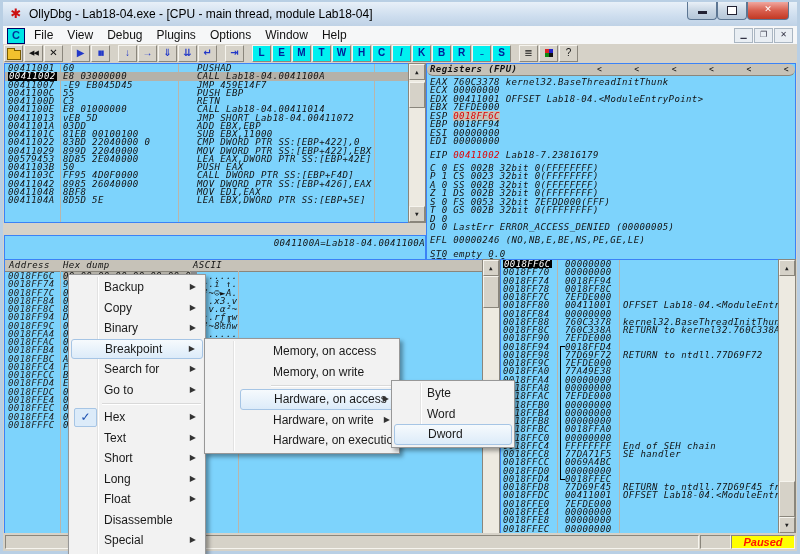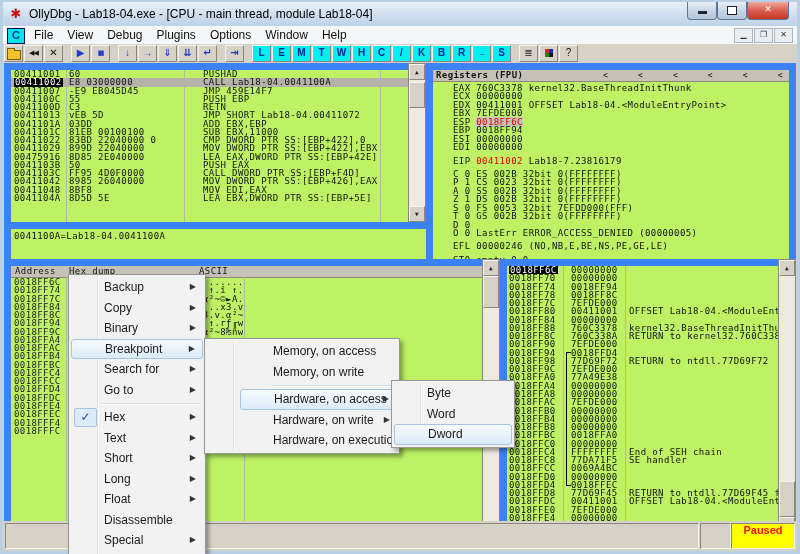--- a/index.html
+++ b/index.html
@@ -36,46 +36,46 @@
   .tbtn.small{font-size:7px;letter-spacing:-1px;}
   .tbtn.tiny{font-size:7px;letter-spacing:-1px;}
   .tbgap{display:inline-block;width:7px;height:1px;}
   .i-folder{display:inline-block;width:12px;height:8px;margin-top:4px;background:#f2c12e;border:1px solid #7a5c00;position:relative;}
   .i-folder:before{content:"";position:absolute;left:-1px;top:-3px;width:6px;height:2px;background:#f2c12e;border:1px solid #7a5c00;border-bottom:none;}
   .i-tiles{display:inline-block;width:8px;height:8px;margin-top:3px;background-image:linear-gradient(#d22,#d22),linear-gradient(#22c,#22c),linear-gradient(#181,#181),linear-gradient(#111,#111);
            background-size:4px 4px;background-position:0 0,4px 0,0 4px,4px 4px;background-repeat:no-repeat;}
   
   #client{left:3px;right:3px;top:63px;height:470px;background:#d6d2c8;font-family:"DejaVu Sans Mono",monospace;
           font-size:9px;letter-spacing:0.4px;color:#111;}
-  .pane{position:absolute;background:#bef264;border:7px solid #3b82f6;overflow:hidden;}
+  .pane{position:absolute;background:#7dd3fc;border:1px solid #3b82f6;overflow:hidden;font-style:italic;}
   .vline{position:absolute;top:0;bottom:0;width:1px;background:#b9b5aa;}
   .row{position:relative;height:8.28px;line-height:8.4px;white-space:nowrap;}
   .cell{position:absolute;top:0;white-space:nowrap;}
   #disasm{left:1px;top:0;width:404px;height:158px;}
   #disasm .c-addr{left:3px;}
   #disasm .c-bytes{left:58px;}
   #disasm .c-ins{left:192px;}
   #disasm .row.sel{background:#b5b2a9;}
   .inv{background:#000;color:#fff;padding:0 1px;}
-  #info-pane{left:1px;top:159px;width:420px;height:36px;}
+  #info-pane{left:1px;top:172px;width:420px;height:36px;text-align:right;}
   #info-pane div{padding:2px 0 0 3px;}
   
   .sb{position:absolute;background:#edeae1;border:1px solid #8a867c;}
   .sb .btn{position:absolute;left:0;right:0;height:14px;background:#d6d2c8;border:1px solid;
            border-color:#f6f4ee #8a867c #8a867c #f6f4ee;text-align:center;font-size:6px;line-height:13px;color:#222;}
   .sb .thumb{position:absolute;left:0;right:0;background:#d6d2c8;border:1px solid;border-color:#f6f4ee #8a867c #8a867c #f6f4ee;}
   #disasm-sb{left:405px;top:0;width:16px;height:158px;}
   #dump-sb{left:479px;top:196px;width:16px;height:273px;}
   #stack-sb{right:1px;top:196px;width:16px;height:273px;}
   
   #registers{left:423px;top:0;right:1px;height:195px;}
-  #reg-header{position:relative;height:11px;background:#c6c2b8;border-bottom:1px solid #8a867c;line-height:11px;}
+  #reg-header{position:relative;height:11px;background:#c6c2b8;border-bottom:1px solid #8a867c;line-height:11px;border-radius:6px;}
   #reg-header b{position:absolute;left:3px;font-weight:bold;}
   #reg-carets{position:absolute;left:170px;right:6px;top:0;display:flex;justify-content:space-between;font-size:8px;}
-  .rline{height:8.45px;line-height:8.6px;padding-left:20px;white-space:nowrap;}
+  .rline{height:8.45px;line-height:8.6px;padding-left:3px;white-space:nowrap;}
   .rline.gap{margin-top:5px;}
   .red{color:#e00000;}
   .hlval{background:#c6c2b8;}
   
   #dump{left:1px;top:196px;width:478px;height:273px;}
   .colhdr{position:relative;height:11px;background:#c6c2b8;border-bottom:1px solid #8a867c;line-height:11px;}
   .colhdr span{position:absolute;top:0;}
   #dump .h0{left:4px;} #dump .h1{left:58px;} #dump .h2{left:188px;}
   #dump .c-addr{left:3px;color:#222;}
   #dump .c-hex{left:58px;}
@@ -86,21 +86,21 @@
   #stack{left:497px;top:196px;width:280px;height:273px;}
   #stack .c-addr{left:2px;}
   #stack .c-val{left:64px;}
   #stack .c-com{left:122px;}
   #stack .row .d1{position:absolute;left:56px;top:0;bottom:0;width:1px;background:#b9b5aa;}
   #stack .row .d2{position:absolute;left:118px;top:0;bottom:0;width:1px;background:#b9b5aa;}
   .br{position:absolute;left:59px;top:0;bottom:0;width:4px;border-left:1px solid #000;}
   .br.start{top:3px;border-top:1px solid #000;}
   .br.end{bottom:3px;border-bottom:1px solid #000;}
   
-  #statusbar{left:3px;right:3px;bottom:3px;height:30px;background:#d6d2c8;}
+  #statusbar{left:3px;right:3px;bottom:3px;height:18px;background:#d6d2c8;font-style:italic;}
   .scell{position:absolute;top:2px;bottom:2px;border:1px solid;border-color:#8a867c #f6f4ee #f6f4ee #8a867c;}
   #scell-main{left:2px;right:98px;}
   #scell-mid{right:66px;width:29px;}
   #scell-paused{right:2px;width:62px;background:#ffff00;color:#ff1200;font-weight:bold;
                 font-size:11px;text-align:center;line-height:13px;font-family:"Liberation Sans",sans-serif;}
   
   .menu{position:absolute;background:#f2f2f2;border:1px solid #979797;box-shadow:3px 3px 4px rgba(0,0,0,.35);
         padding:2px;z-index:50;font-size:12px;color:#1a1a1a;font-family:"Liberation Sans",sans-serif;letter-spacing:0;}
   .menu:before{content:"";position:absolute;left:28px;top:2px;bottom:2px;width:1px;background:#e2e2e2;box-shadow:1px 0 0 #fff;}
   .mitem{position:relative;height:20.5px;line-height:20px;padding-left:33px;white-space:nowrap;}
@@ -160,20 +160,25 @@
           <span class="cell c-addr">0041100C</span>
           <span class="cell c-bytes">55</span>
           <span class="cell c-ins">PUSH EBP</span>
         </div>
         <div class="row">
           <span class="cell c-addr">0041100D</span>
           <span class="cell c-bytes">C3</span>
           <span class="cell c-ins">RETN</span>
         </div>
         <div class="row">
+          <span class="cell c-addr">0041100E</span>
+          <span class="cell c-bytes">E8 01000000</span>
+          <span class="cell c-ins">CALL Lab18-04.00411014</span>
+        </div>
+        <div class="row">
           <span class="cell c-addr">00411013</span>
           <span class="cell c-bytes">vEB 5D</span>
           <span class="cell c-ins">JMP SHORT Lab18-04.00411072</span>
         </div>
         <div class="row">
           <span class="cell c-addr">0041101A</span>
           <span class="cell c-bytes">03DD</span>
           <span class="cell c-ins">ADD EBX,EBP</span>
         </div>
         <div class="row">
@@ -185,21 +190,21 @@
           <span class="cell c-addr">00411022</span>
           <span class="cell c-bytes">83BD 22040000 0</span>
           <span class="cell c-ins">CMP DWORD PTR SS:[EBP+422],0</span>
         </div>
         <div class="row">
           <span class="cell c-addr">00411029</span>
           <span class="cell c-bytes">899D 22040000</span>
           <span class="cell c-ins">MOV DWORD PTR SS:[EBP+422],EBX</span>
         </div>
         <div class="row">
-          <span class="cell c-addr">00475916</span>
+          <span class="cell c-addr">00579453</span>
           <span class="cell c-bytes">8D85 2E040000</span>
           <span class="cell c-ins">LEA EAX,DWORD PTR SS:[EBP+42E]</span>
         </div>
         <div class="row">
           <span class="cell c-addr">0041103B</span>
           <span class="cell c-bytes">50</span>
           <span class="cell c-ins">PUSH EAX</span>
         </div>
         <div class="row">
           <span class="cell c-addr">0041103C</span>

